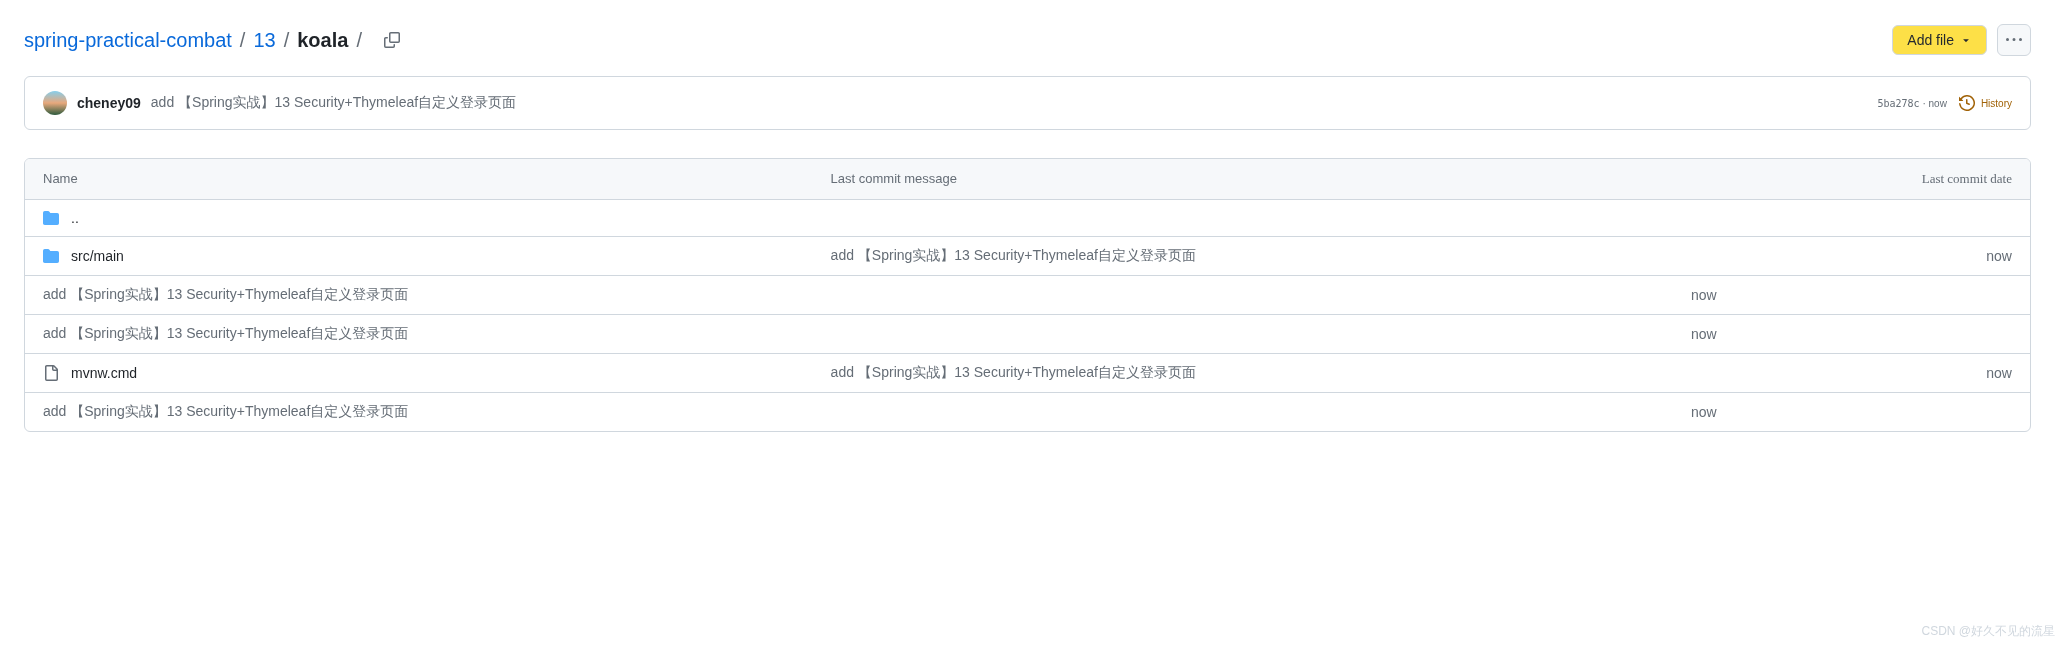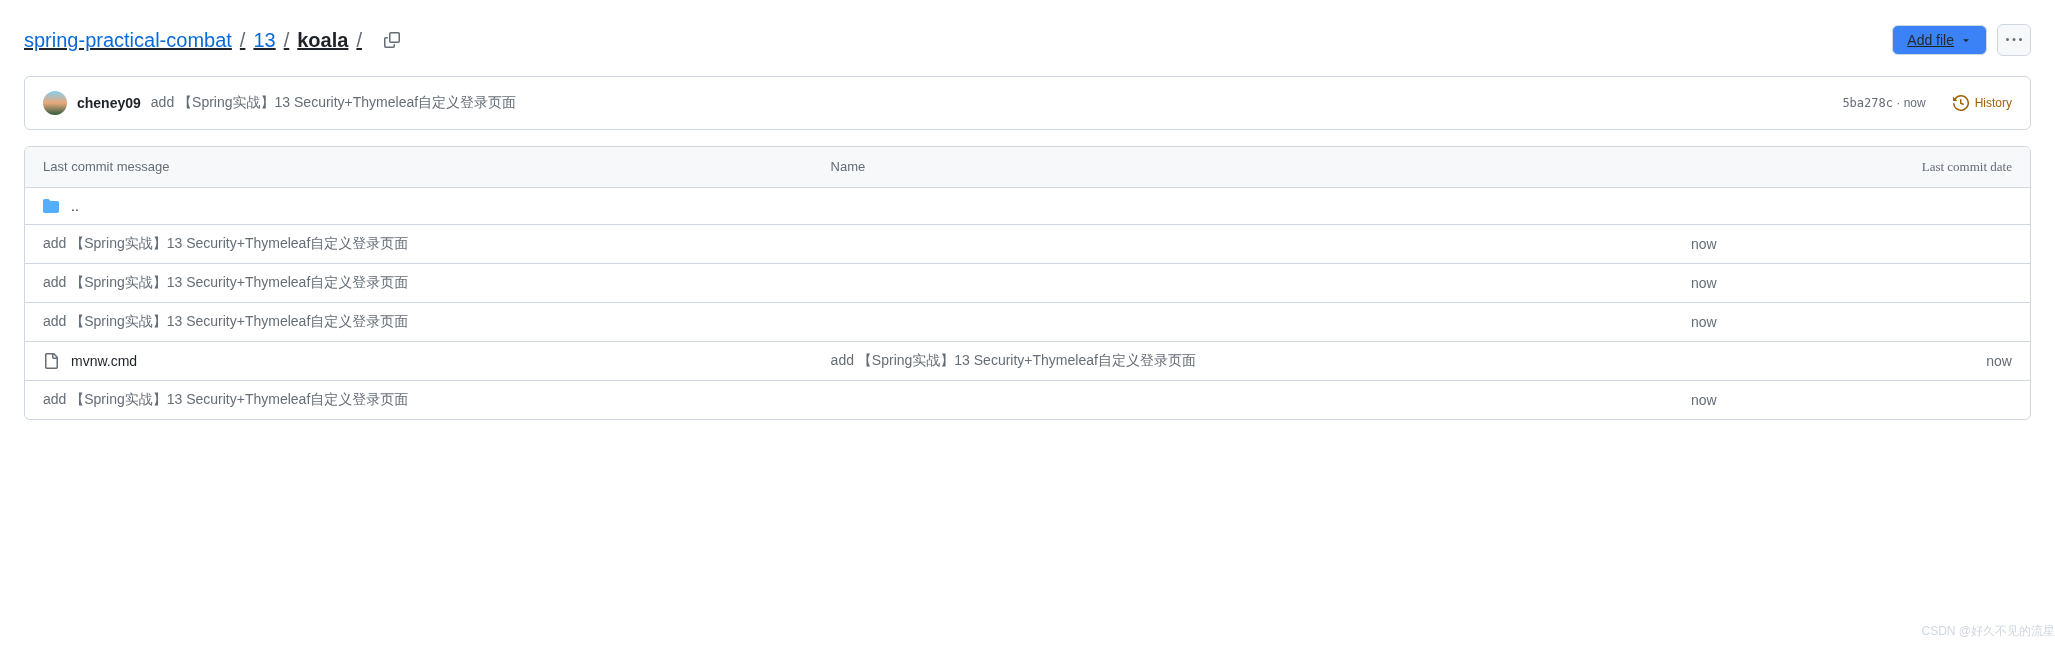--- a/index.html
+++ b/index.html
@@ -8,21 +8,20 @@
     background: #ffffff;
     color: #1f2328;
     padding: 24px;
     font-size: 14px;
   }
   .header-row {
     display: flex;
     align-items: center;
     justify-content: space-between;
     margin-bottom: 20px;
-    text-decoration: underline;
   }
   .breadcrumb {
     display: flex;
     align-items: center;
     font-size: 20px;
     gap: 6px;
   }
   .breadcrumb a { color: #0969da; text-decoration: none; }
   .breadcrumb .sep { color: #656d76; padding: 0 2px; }
   .breadcrumb .current { font-weight: 600; color: #1f2328; }
@@ -33,51 +32,51 @@
     display: inline-flex; align-items: center; justify-content: center;
     border-radius: 6px; cursor: pointer; color: #656d76;
   }
   .actions { display: flex; align-items: center; gap: 10px; }
   .btn {
     display: inline-flex; align-items: center; gap: 6px;
     padding: 6px 14px;
     font-size: 14px;
     border: 1px solid #d0d7de;
     border-radius: 6px;
-    background: #3b82f6;
+    background: #fde047;
     cursor: pointer;
     color: #24292f;
     font-weight: 500;
   }
   .icon-btn {
     width: 34px; height: 32px;
     border: 1px solid #d0d7de;
     border-radius: 6px;
     background: #f6f8fa;
     display: inline-flex; align-items: center; justify-content: center;
     cursor: pointer; color: #656d76;
   }
   .commit-box {
     border: 1px solid #d0d7de;
     border-radius: 6px;
     padding: 14px 18px;
     display: flex;
     align-items: center;
     justify-content: space-between;
-    margin-bottom: 16px;
+    margin-bottom: 28px;
   }
   .commit-left { display: flex; align-items: center; gap: 10px; }
   .avatar {
     width: 24px; height: 24px; border-radius: 50%;
     background: linear-gradient(180deg, #87ceeb 0%, #e8a87c 50%, #2d5a3d 100%);
     flex-shrink: 0;
   }
   .author { font-weight: 600; color: #1f2328; }
   .commit-msg { color: #656d76; }
-  .commit-right { display: flex; align-items: center; gap: 27px; color: #656d76; font-size: 12px; }
+  .commit-right { display: flex; align-items: center; gap: 12px; color: #656d76; font-size: 10px; }
   .hash { font-family: ui-monospace, monospace; }
   .history-link { display: inline-flex; align-items: center; gap: 6px; color: #a16207; text-decoration: none; cursor: pointer; }
   .file-table {
     border: 1px solid #d0d7de;
     border-radius: 6px;
     overflow: hidden;
   }
   .table-header {
     display: grid;
     grid-template-columns: 40% 45% 15%;
@@ -158,36 +157,42 @@
       <svg width="16" height="16" viewBox="0 0 16 16" fill="currentColor">
           <path d="m.427 1.927 1.215 1.215a8.002 8.002 0 1 1-1.6 5.685.75.75 0 1 1 1.493-.154 6.5 6.5 0 1 0 1.18-4.458l1.358 1.358A.25.25 0 0 1 3.896 6H.25A.25.25 0 0 1 0 5.75V2.104a.25.25 0 0 1 .427-.177ZM7.75 4a.75.75 0 0 1 .75.75v2.992l2.028.812a.75.75 0 0 1-.557 1.392l-2.5-1A.751.751 0 0 1 7 8.25v-3.5A.75.75 0 0 1 7.75 4Z"></path>
         </svg>
       <span>History</span>
     </a>
   </div>
 </div>
 
 <div class="file-table">
   <div class="table-header">
+    <div>Name</div>
     <div>Last commit message</div>
-    <div>Name</div>
     <div class="col-date">Last commit date</div>
   </div>
   <div id="file-rows">
       <div class="file-row">
         <div class="file-name">
           <svg class="folder-icon" width="16" height="16" viewBox="0 0 16 16" fill="currentColor">
             <path d="M1.75 1A1.75 1.75 0 0 0 0 2.75v10.5C0 14.216.784 15 1.75 15h12.5A1.75 1.75 0 0 0 16 13.25v-8.5A1.75 1.75 0 0 0 14.25 3H7.5a.25.25 0 0 1-.2-.1l-.9-1.2C6.07 1.26 5.55 1 5 1H1.75Z"></path>
           </svg>
           <a href="#">..</a>
         </div>
         <div class="file-msg"></div>
         <div class="file-date"></div>
       </div>
       <div class="file-row">
+        <div class="file-name">
+          <svg class="folder-icon" width="16" height="16" viewBox="0 0 16 16" fill="currentColor">
+            <path d="M1.75 1A1.75 1.75 0 0 0 0 2.75v10.5C0 14.216.784 15 1.75 15h12.5A1.75 1.75 0 0 0 16 13.25v-8.5A1.75 1.75 0 0 0 14.25 3H7.5a.25.25 0 0 1-.2-.1l-.9-1.2C6.07 1.26 5.55 1 5 1H1.75Z"></path>
+          </svg>
+          <a href="#">src/main</a>
+        </div>
         <div class="file-msg"><a href="#">add 【Spring实战】13 Security+Thymeleaf自定义登录页面</a></div>
         <div class="file-date">now</div>
       </div>
       <div class="file-row">
         <div class="file-msg"><a href="#">add 【Spring实战】13 Security+Thymeleaf自定义登录页面</a></div>
         <div class="file-date">now</div>
       </div>
       <div class="file-row">
         <div class="file-msg"><a href="#">add 【Spring实战】13 Security+Thymeleaf自定义登录页面</a></div>
         <div class="file-date">now</div>

